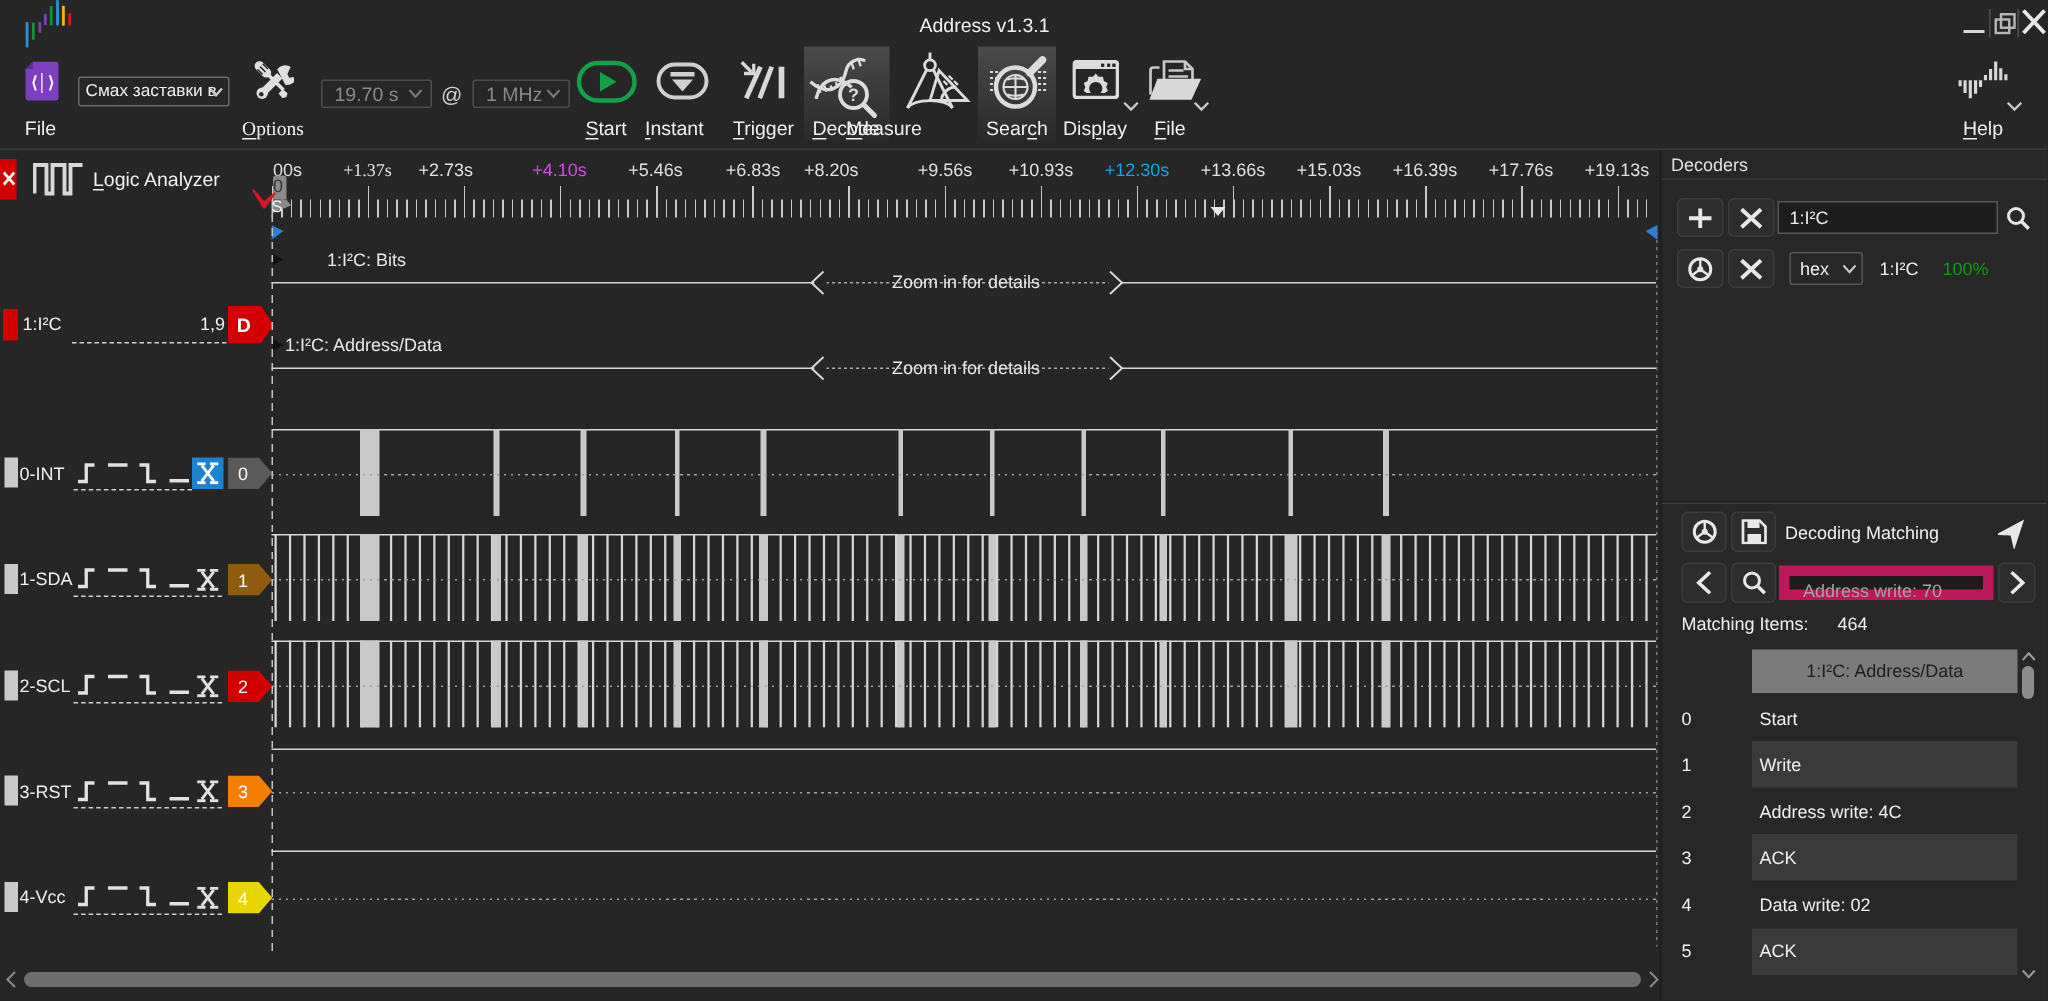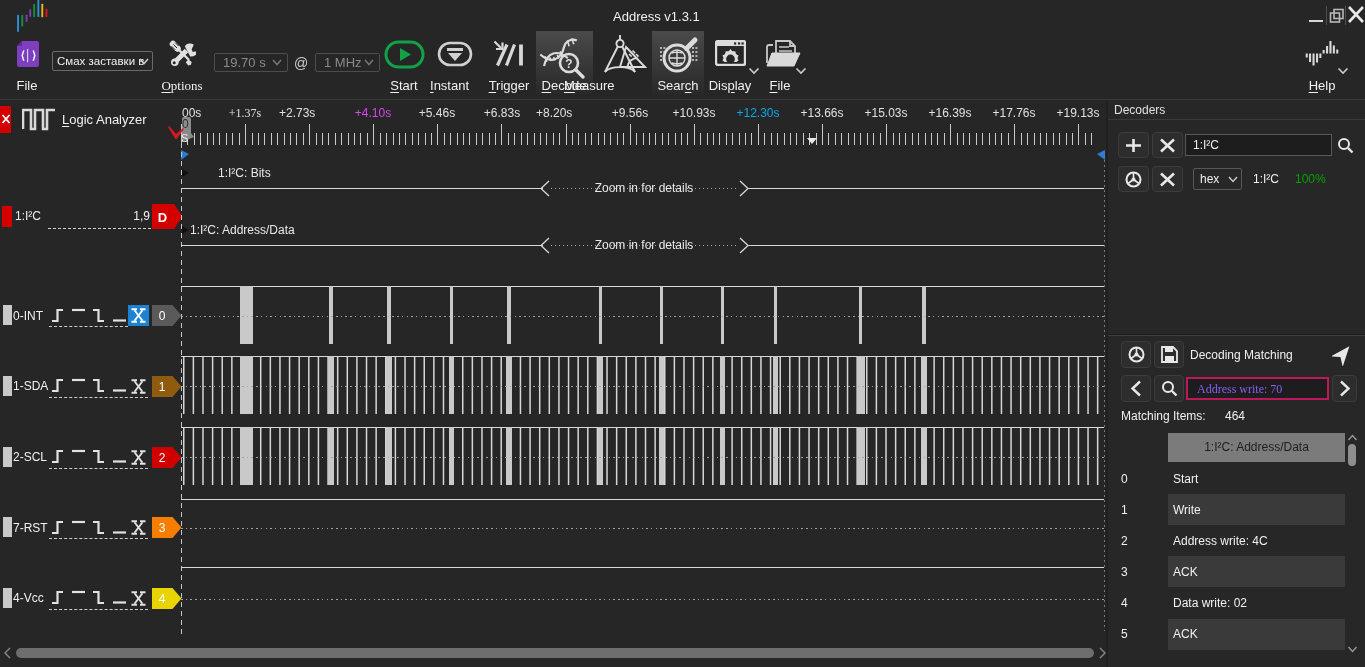--- a/index.html
+++ b/index.html
@@ -243,21 +243,21 @@
 <path d="M0.5 1.2 H6 M9 1.2 H14.5 M0.5 13.8 H6 M9 13.8 H14.5"></path>
 <path d="M3.5 2.2 L11.5 12.8 M11.5 2.2 L3.5 12.8"></path>
 </g>
     </svg>
 <svg class="abs" style="left:152px;top:446.7px;" width="30" height="21" viewBox="0 0 30 21">
 <path d="M0 0 H20.5 L29.5 10.5 L20.5 21 H0 Z" fill="#d10000"></path>
 <text x="10" y="15.3" font-size="12" fill="#fff" text-anchor="middle" font-family="Liberation Sans">2</text>
     </svg>
 <div class="abs" style="left:49px;top:467.5px;width:99px;height:0;border-top:1px dashed #cfcfcf;"></div>
 <div class="abs" style="left:2.5px;top:517.2px;width:9px;height:20px;background:#c9c9c9;"></div>
-<div class="lbl12" style="left:13px;top:520.7px;">7-RST</div>
+<div class="lbl12" style="left:13px;top:520.7px;">3-RST</div>
 <svg class="abs" style="left:51px;top:519.7px;" width="76" height="15" viewBox="0 0 76 15">
 <g stroke="#e2e2e2" stroke-width="2.2" fill="none">
 <path d="M1 13 H6.5 V2 H12"></path>
 <path d="M21 2 H34"></path>
 <path d="M42 2 H47.5 V13 H53"></path>
 <path d="M62 12.5 H75"></path>
 </g>
     </svg>
 <svg class="abs" style="left:131px;top:520.2px;" width="15" height="15" viewBox="0 0 15 15">
 <g stroke="#e2e2e2" stroke-width="1.9" fill="none">
@@ -666,21 +666,21 @@
     </svg>
 <div class="abs" style="left:1121px;top:375px;width:30px;height:27px;background:#2d2d2d;border:1px solid #3c3c3c;border-radius:4px;box-sizing:border-box;"></div>
 <svg class="abs" style="left:1130px;top:380px;" width="12" height="17" viewBox="0 0 12 17">
       <path d="M10 1.5 L2.5 8.5 L10 15.5" stroke="#e8e8e8" stroke-width="2.4" fill="none"></path>
     </svg>
 <div class="abs" style="left:1154px;top:375px;width:30px;height:27px;background:#2d2d2d;border:1px solid #3c3c3c;border-radius:4px;box-sizing:border-box;"></div>
 <svg class="abs" style="left:1161px;top:380px;" width="17" height="17" viewBox="0 0 17 17">
 <circle cx="7" cy="7" r="5" stroke="#e8e8e8" stroke-width="2" fill="none"></circle>
 <path d="M11 11 L15.5 15.5" stroke="#e8e8e8" stroke-width="2.4"></path>
     </svg>
-<div class="abs" style="left:1186px;top:377px;width:143px;height:23px;background:#1d1d1d;border:2px solid #be185d;box-sizing:border-box;font-size:12px;color:#8b5cf6;line-height:21px;padding-left:9px;font-family:Liberation Serif, serif;">Address write: 70</div>
+<div class="abs" style="left:1186px;top:377px;width:143px;height:23px;background:#1d1d1d;border:7px solid #be185d;box-sizing:border-box;font-size:12px;color:#a3a3a3;line-height:21px;padding-left:9px;">Address write: 70</div>
 <div class="abs" style="left:1332px;top:375px;width:25px;height:27px;background:#2d2d2d;border:1px solid #3c3c3c;border-radius:4px;box-sizing:border-box;"></div>
 <svg class="abs" style="left:1339px;top:380px;" width="12" height="17" viewBox="0 0 12 17">
       <path d="M2 1.5 L9.5 8.5 L2 15.5" stroke="#e8e8e8" stroke-width="2.4" fill="none"></path>
     </svg>
 <div class="lbl12" style="left:1121px;top:409px;">Matching Items:</div>
 <div class="lbl12" style="left:1225px;top:409px;">464</div>
 <div class="abs" style="left:1168px;top:433px;width:177px;height:29px;background:#7b7b7b;"></div>
 <div class="abs" style="left:1168px;top:440px;width:177px;text-align:center;font-size:12px;color:#1d1d1d;">1:I²C: Address/Data</div>
 <div class="lbl12" style="left:1121px;top:471.5px;">0</div>
 <div class="lbl12" style="left:1173px;top:471.5px;">Start</div>

